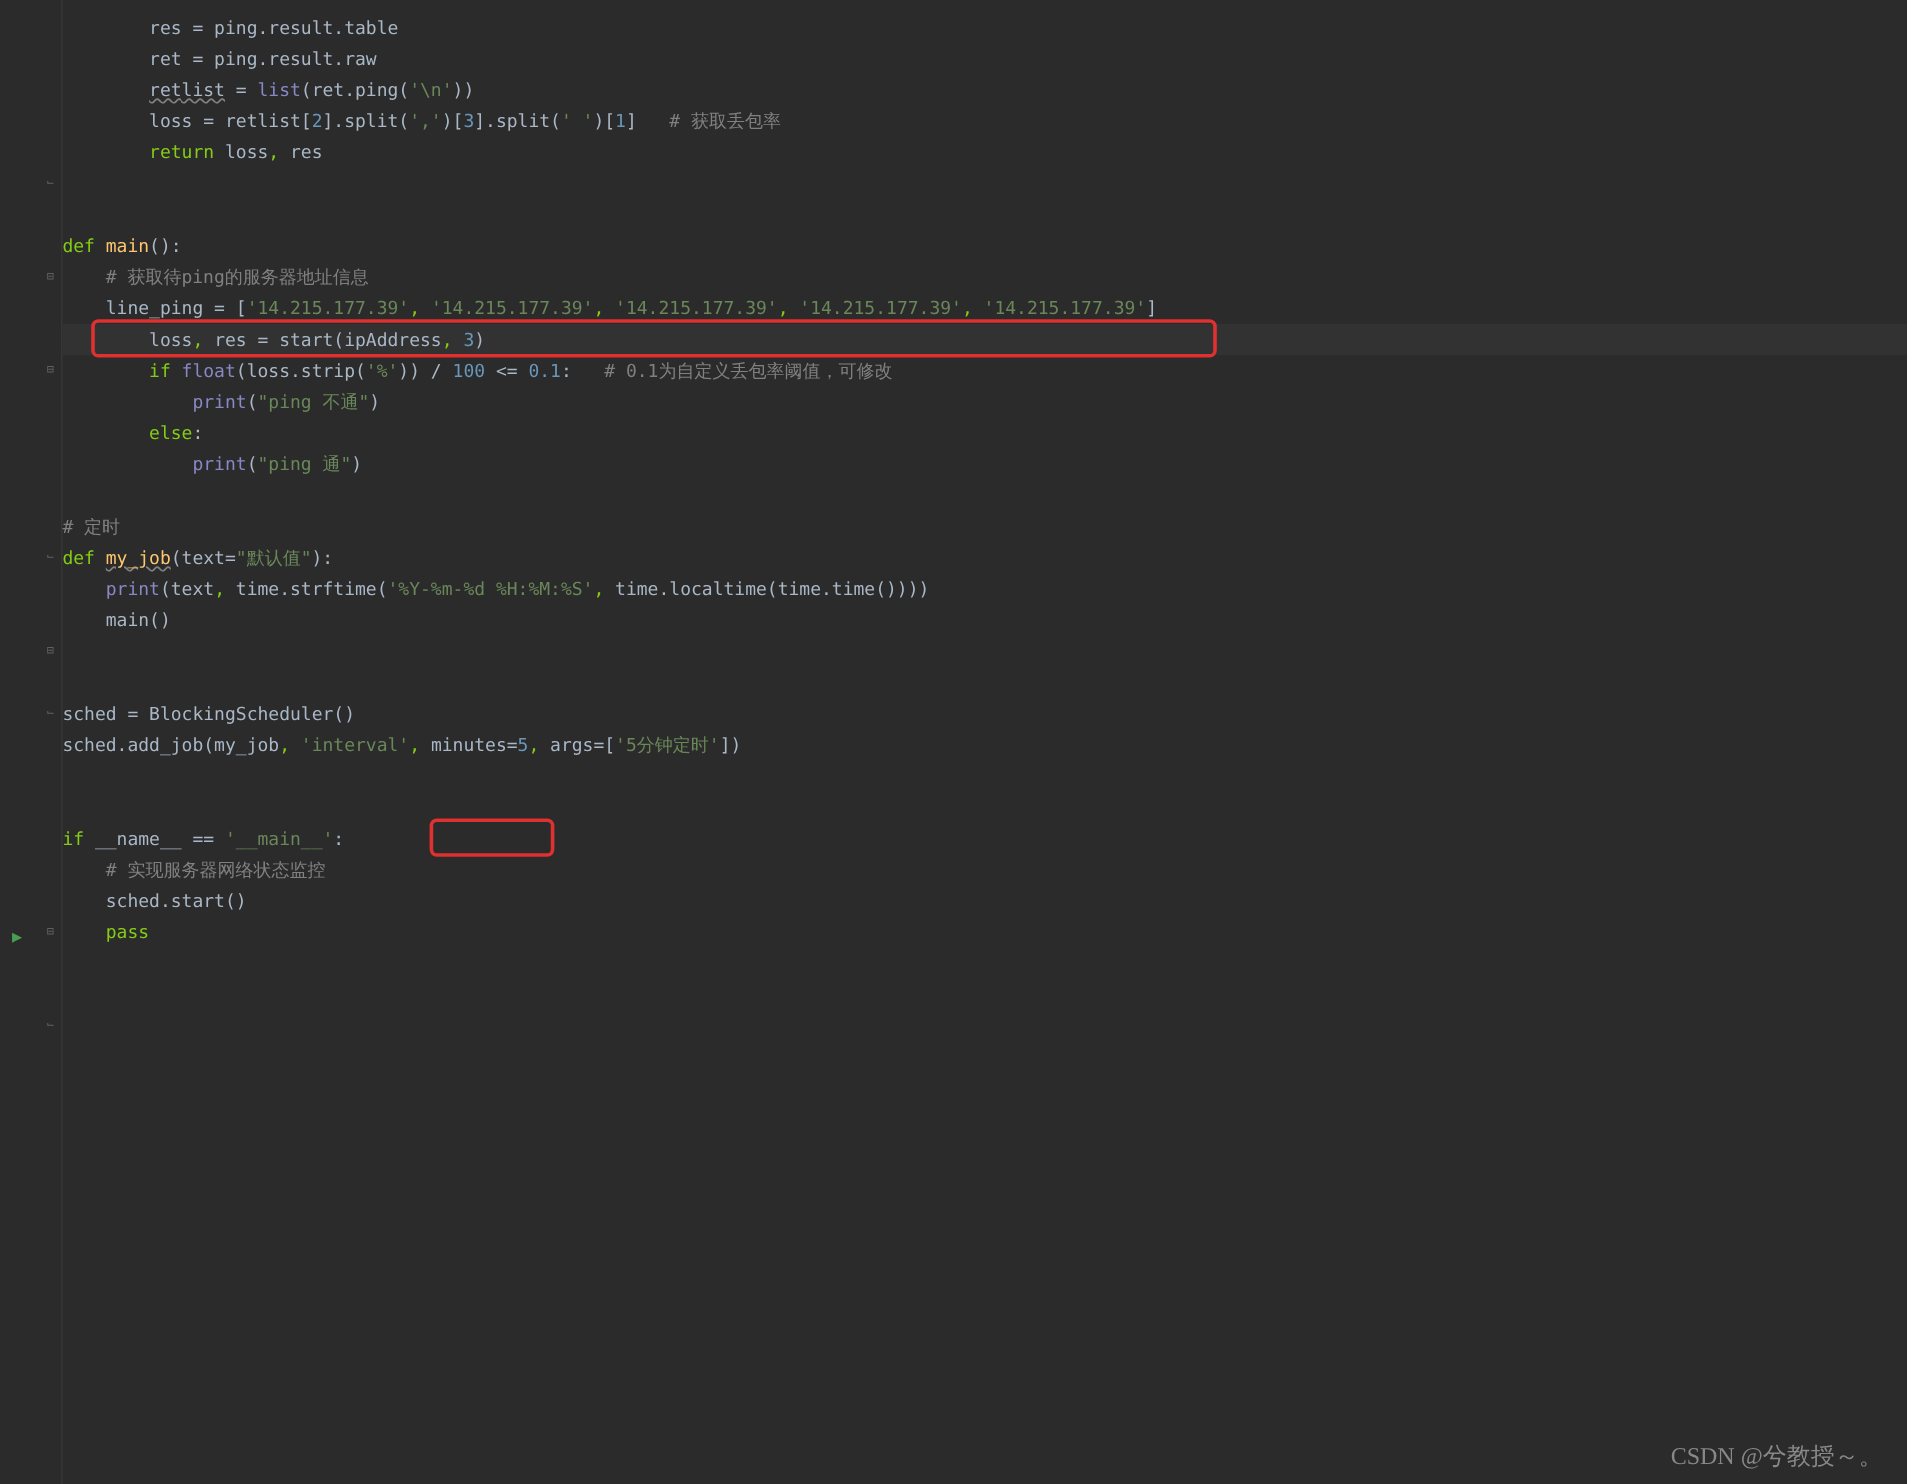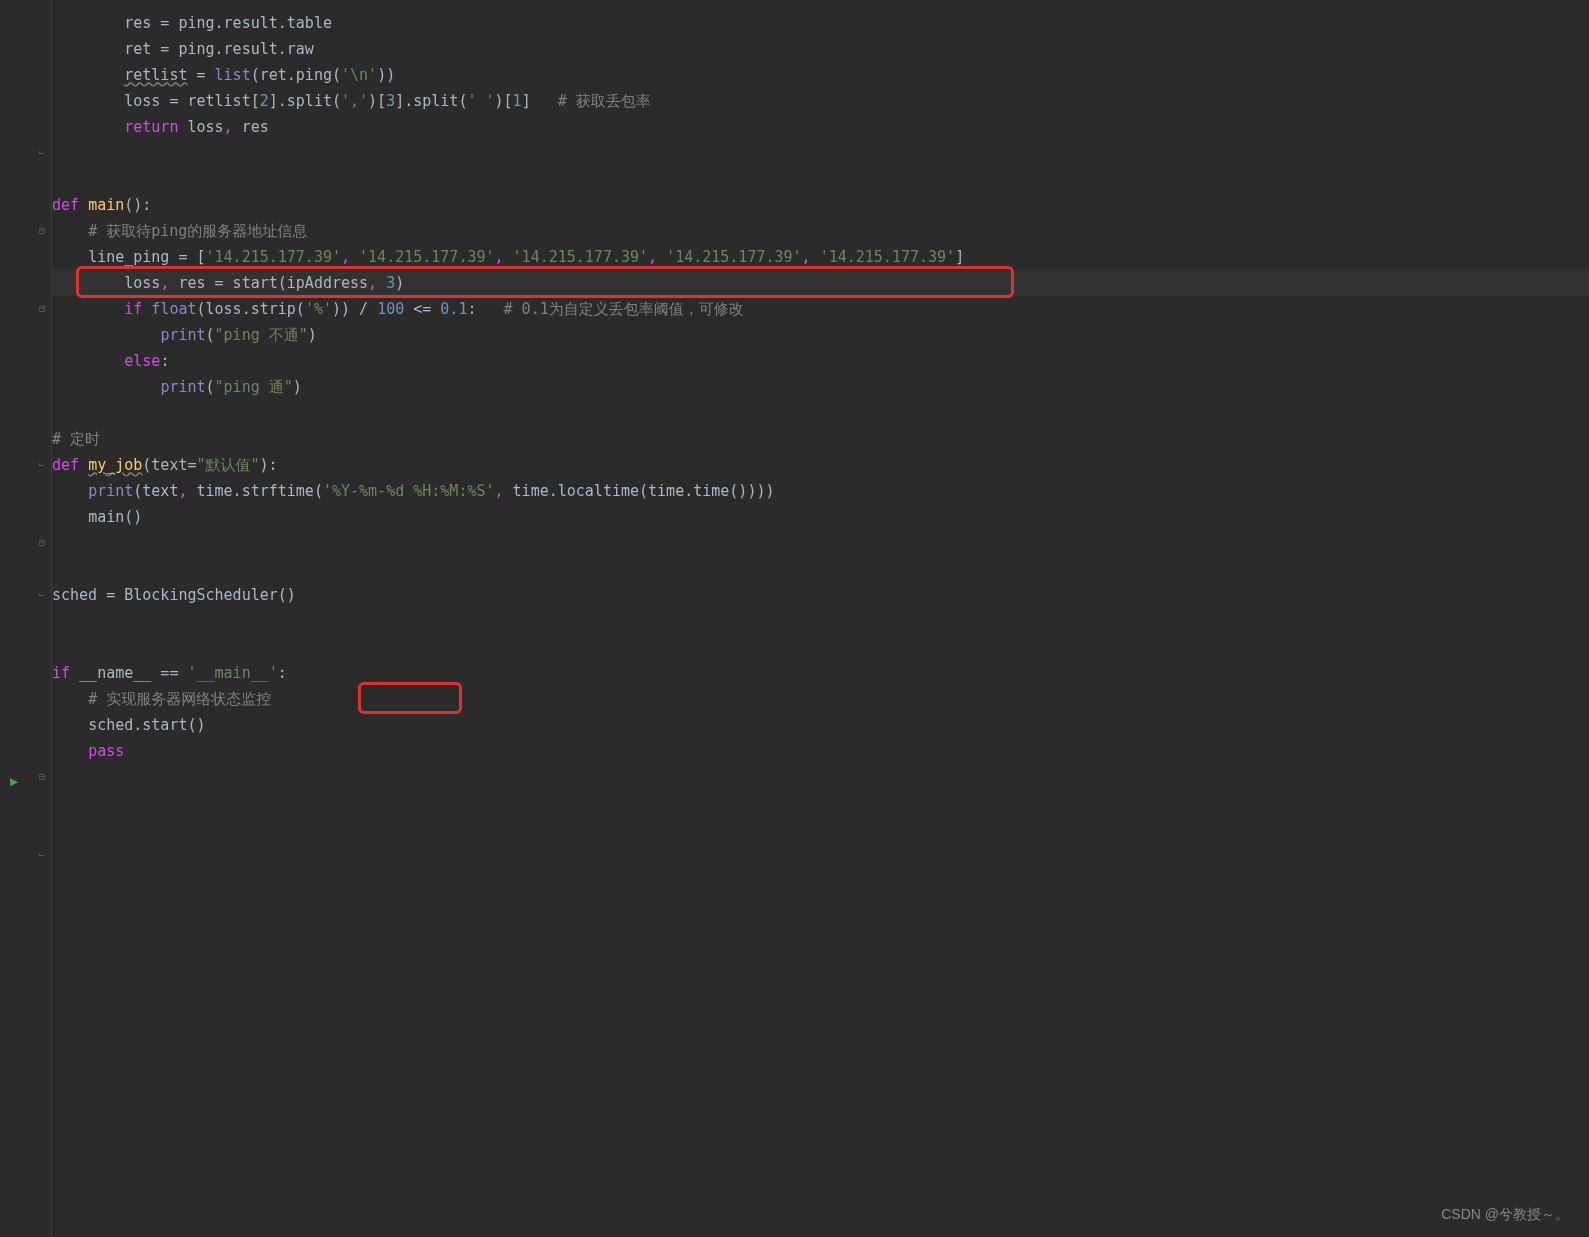--- a/index.html
+++ b/index.html
@@ -27,21 +27,21 @@
       padding: 10px 0 0 0;
       position: relative;
     }
     .line {
       padding-left: 0;
       white-space: pre;
       position: relative;
       height: 26px;
     }
     .line.highlight { background: #323232; }
-    .kw { color: #d946ef; margin-top: 20px; }
+    .kw { color: #84cc16; margin-top: 20px; }
     .str { color: #6a8759; }
     .num { color: #6897bb; }
     .cmt { color: #808080; }
     .fn { color: #ffc66d; }
     .builtin { color: #8888c6; }
     .param { color: #a9b7c6; }
     .underline { text-decoration-line: underline; text-decoration-style: wavy; text-decoration-color: #808080; }
     .underline-g { text-decoration-line: underline; text-decoration-style: wavy; text-decoration-color: #6a8759; }
     .redbox {
       position: absolute;
@@ -63,22 +63,22 @@
       position: absolute;
       left: 10px;
       color: #499c54;
       font-size: 14px;
     }
     .watermark {
       position: fixed;
       bottom: 10px;
       right: 20px;
       color: #888;
-      font-size: 14px;
-      font-family: Liberation Sans, sans-serif;
+      font-size: 20px;
+      font-family: Liberation Serif, serif;
     }
   </style>
 </head>
 <body>
 
 <div class="editor">
   <div class="gutter">
       <div class="fold-icon" style="top: 147px;">⌙</div>
       <div class="fold-icon" style="top: 225px;">⊟</div>
       <div class="fold-icon" style="top: 303px;">⊟</div>
@@ -106,20 +106,21 @@
       <div class="line">        <span class="kw">else</span><span class="">:</span></div>
       <div class="line">            <span class="builtin">print</span><span class="">(</span><span class="str">"ping 通"</span><span class="">)</span></div>
       <div class="line"></div>
       <div class="line"><span class="cmt"># 定时</span></div>
       <div class="line"><span class="kw">def </span><span class="fn underline">my_job</span><span class="">(</span><span class="param">text</span><span class="">=</span><span class="str">"默认值"</span><span class="">):</span></div>
       <div class="line">    <span class="builtin">print</span><span class="">(text</span><span class="kw">, </span><span class="">time.strftime(</span><span class="str">'%Y-%m-%d %H:%M:%S'</span><span class="kw">, </span><span class="">time.localtime(time.time())))</span></div>
       <div class="line">    <span class="">main()</span></div>
       <div class="line"></div>
       <div class="line"></div>
       <div class="line"><span class="">sched = BlockingScheduler()</span></div>
+      <div class="line"><span class="">sched.add_job(my_job</span><span class="kw">, </span><span class="str">'interval'</span><span class="kw">, </span><span class="param">minutes</span><span class="">=</span><span class="num">5</span><span class="kw">, </span><span class="param">args</span><span class="">=[</span><span class="str">'5分钟定时'</span><span class="">])</span></div>
       <div class="line"></div>
       <div class="line"></div>
       <div class="line"><span class="kw">if </span><span class="">__name__ == </span><span class="str">'__main__'</span><span class="">:</span></div>
       <div class="line">    <span class="cmt"># 实现服务器网络状态监控</span></div>
       <div class="line">    <span class="">sched.start()</span></div>
       <div class="line">    <span class="kw">pass</span></div>
       <div class="line"></div>
       <div class="redbox" style="left: 24px; top: 266px; width: 938px; height: 32px;"></div>
       <div class="redbox" style="left: 306px; top: 682px; width: 104px; height: 32px;"></div>
     </div>

